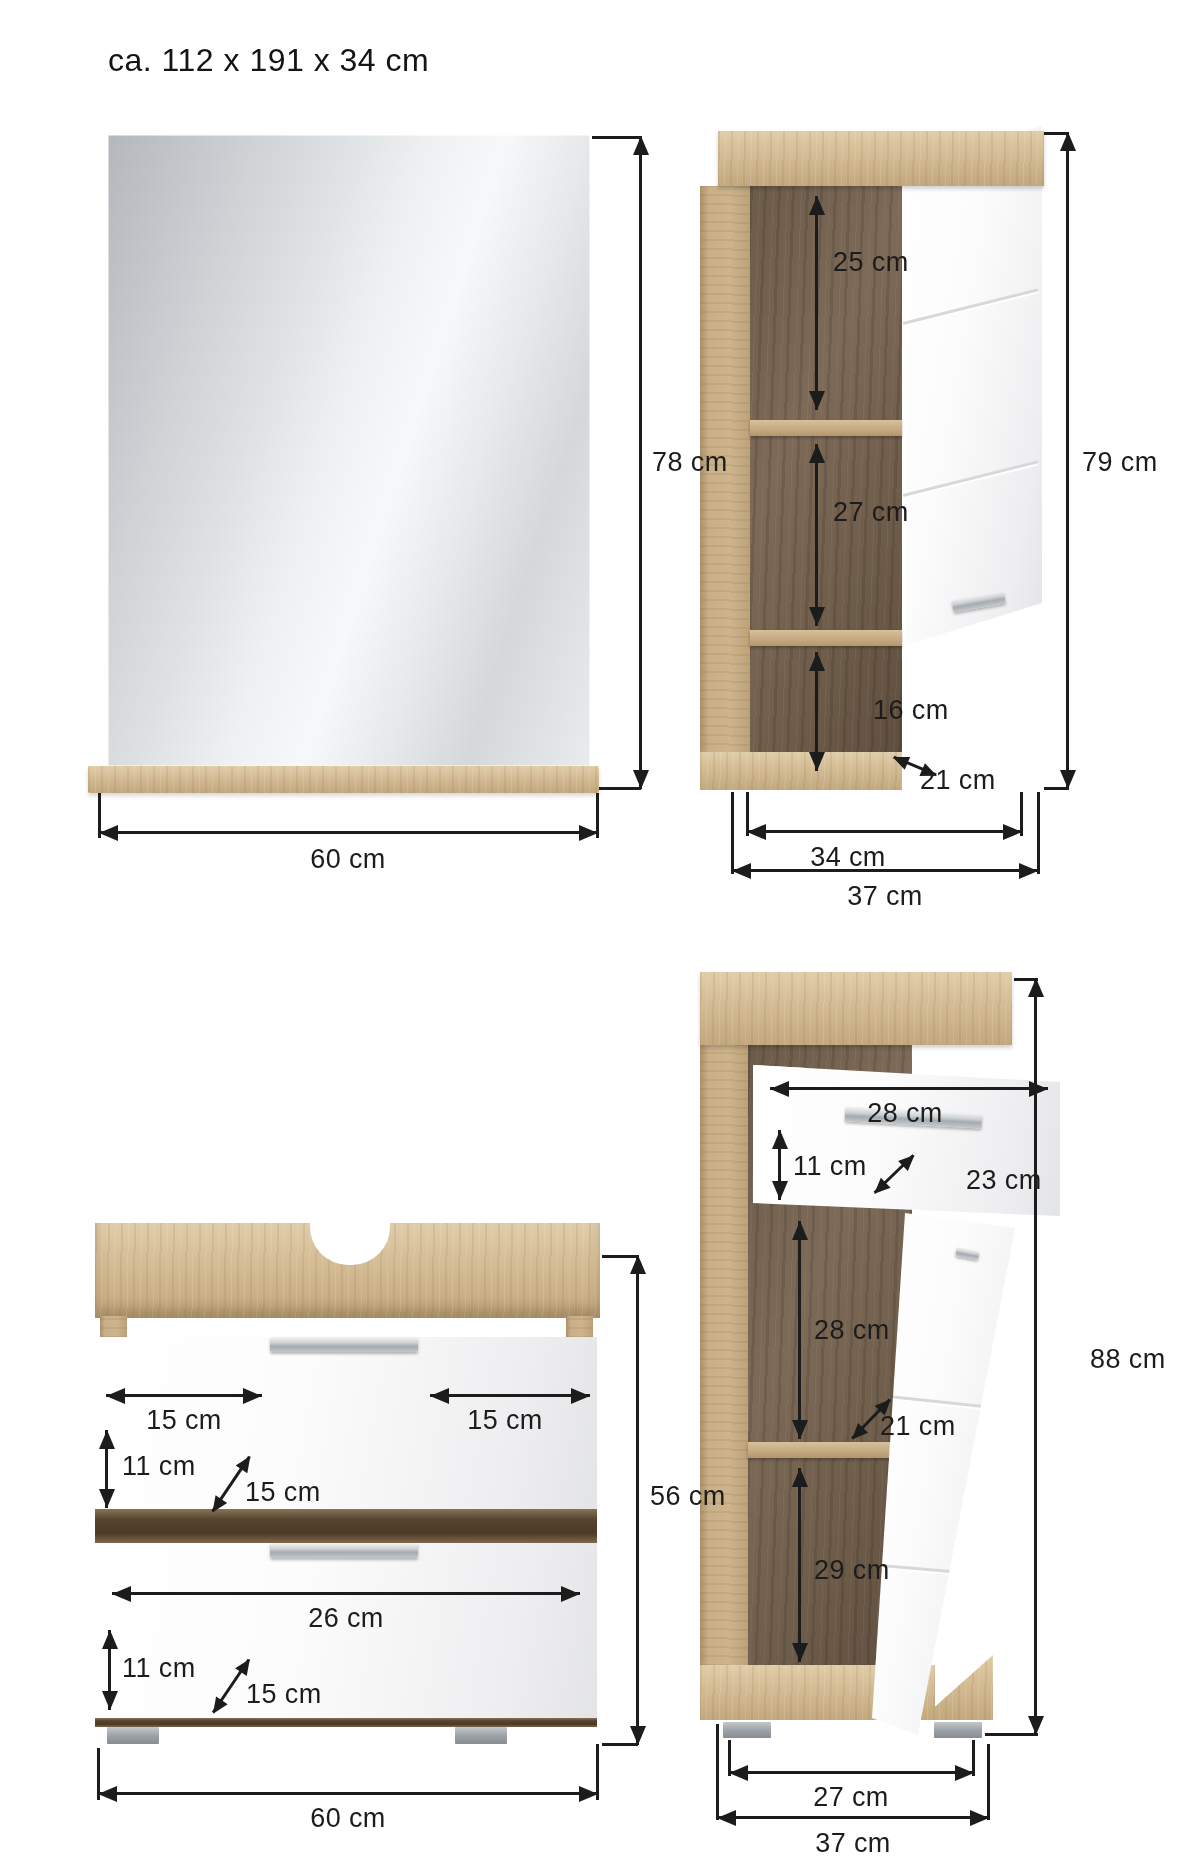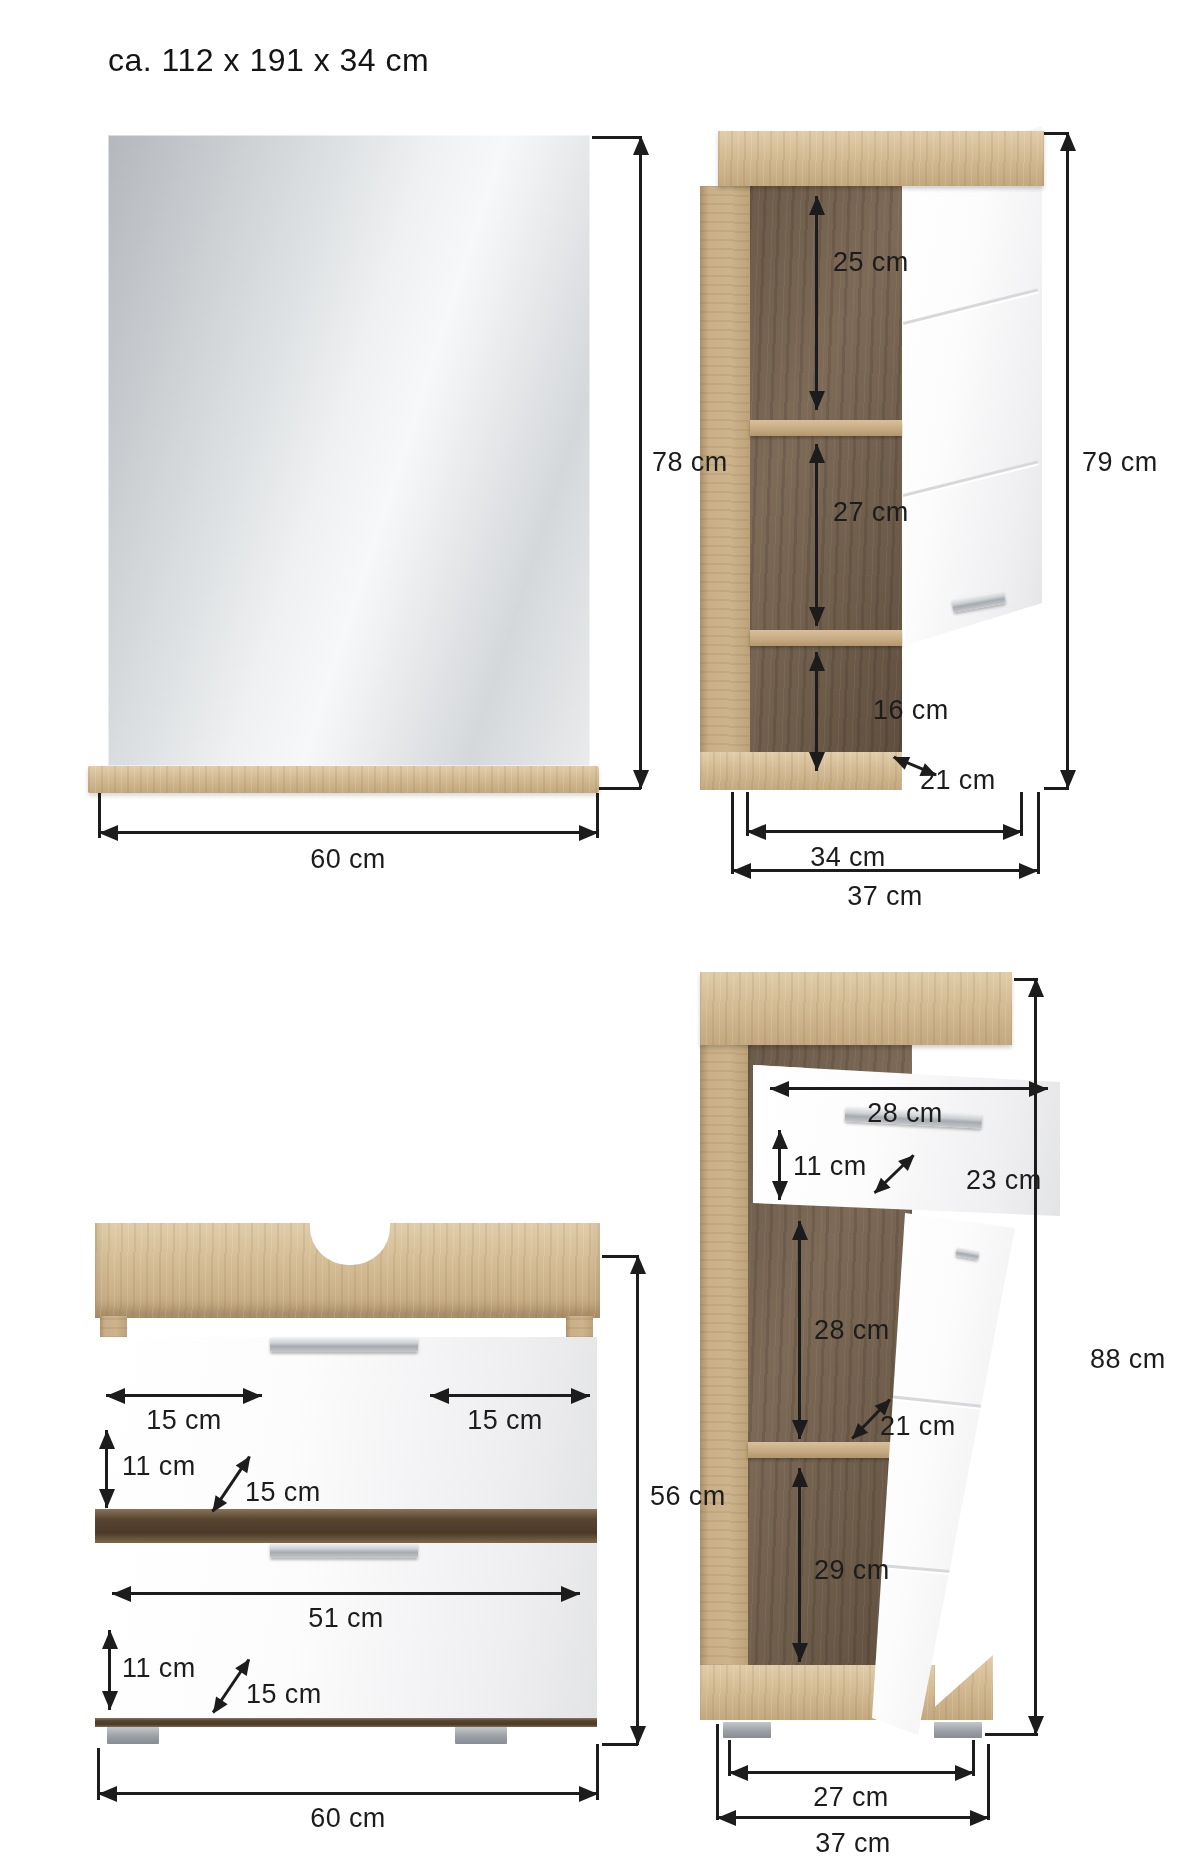--- a/index.html
+++ b/index.html
@@ -126,21 +126,21 @@
   <div class="dimh" style="left:106px;top:1394px;width:156px;"></div>
   <div class="dlabel cx" style="left:184px;top:1406px;">15 cm</div>
   <div class="dimh" style="left:430px;top:1394px;width:160px;"></div>
   <div class="dlabel cx" style="left:505px;top:1406px;">15 cm</div>
   <div class="dimv" style="left:105px;top:1430px;height:78px;"></div>
   <div class="dlabel" style="left:122px;top:1452px;">11 cm</div>
   <div class="dimd" style="left:198px;top:1484px;width:66px;transform:translateY(-50%) rotate(-56deg);"></div>
   <div class="dlabel" style="left:245px;top:1478px;">15 cm</div>
 
   <div class="dimh" style="left:112px;top:1592px;width:468px;"></div>
-  <div class="dlabel cx" style="left:346px;top:1604px;">51 cm</div>
+  <div class="dlabel cx" style="left:346px;top:1604px;">26 cm</div>
   <div class="dimv" style="left:108px;top:1630px;height:80px;"></div>
   <div class="dlabel" style="left:122px;top:1654px;">11 cm</div>
   <div class="dimd" style="left:199px;top:1686px;width:64px;transform:translateY(-50%) rotate(-56deg);"></div>
   <div class="dlabel" style="left:246px;top:1680px;">15 cm</div>
 
   <div class="ext" style="left:602px;top:1255px;width:36px;height:2.5px;"></div>
   <div class="ext" style="left:602px;top:1743px;width:36px;height:2.5px;"></div>
   <div class="dimv" style="left:636px;top:1255px;height:490px;"></div>
   <div class="dlabel" style="left:650px;top:1482px;text-align:center;">56 cm</div>
 

